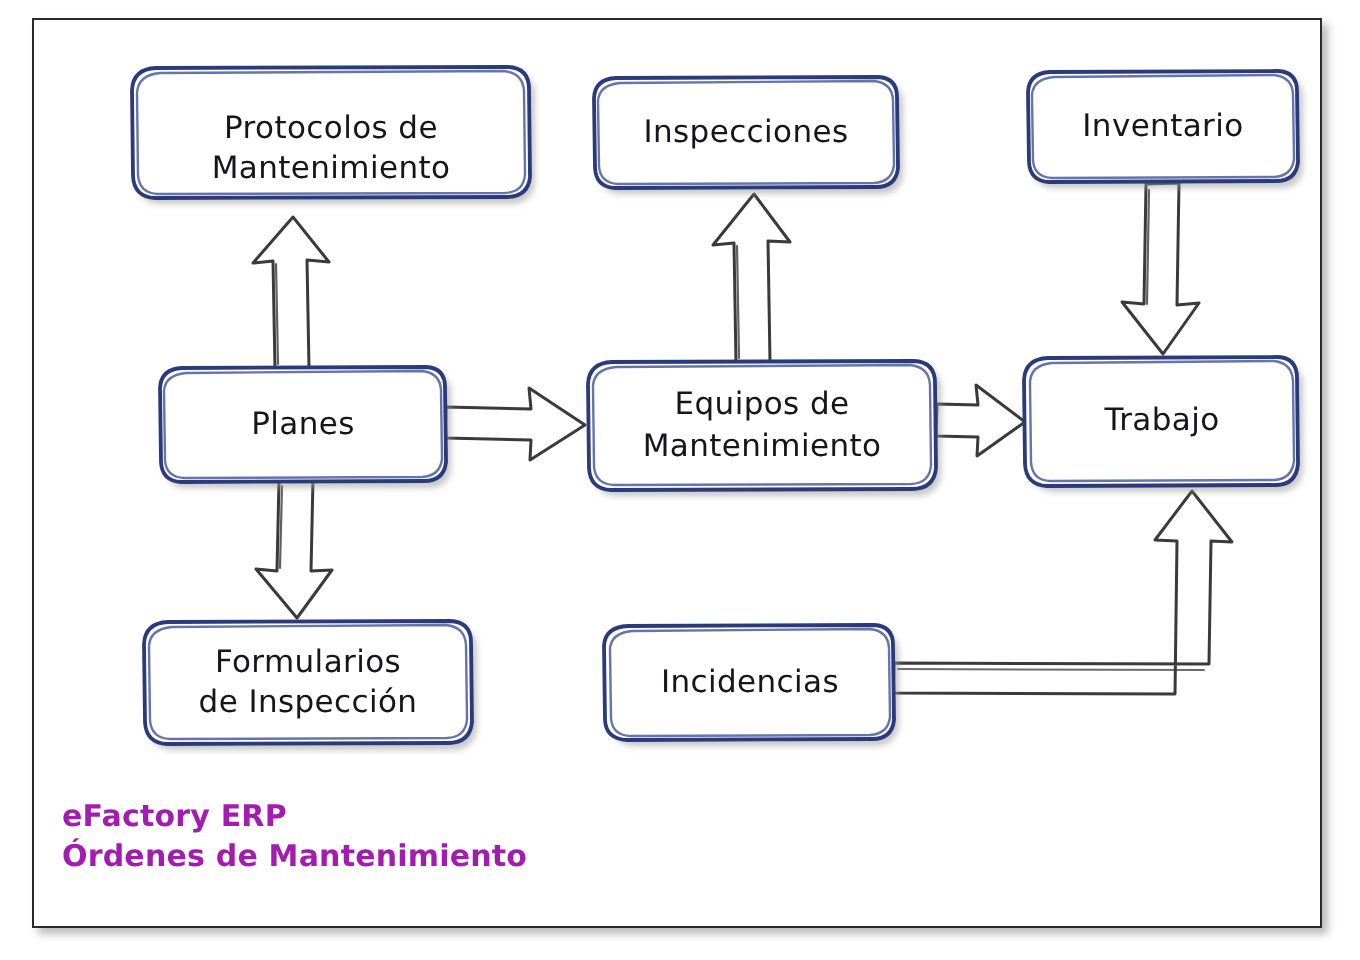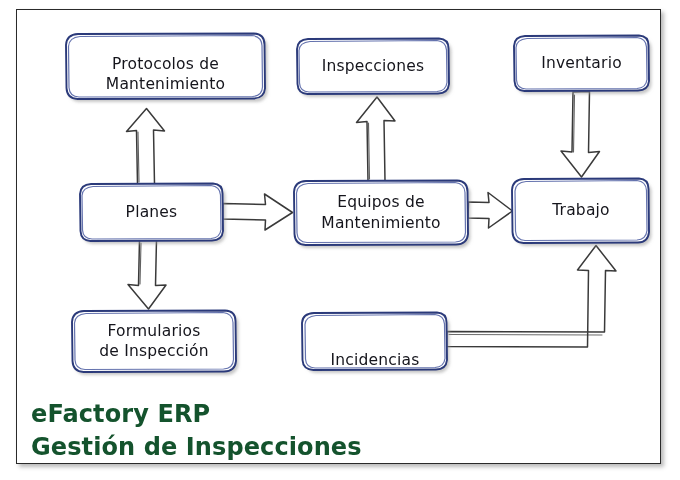--- a/index.html
+++ b/index.html
@@ -48,23 +48,23 @@
     letter-spacing: 0.2px;
     pointer-events: none;
     white-space: nowrap;
   }
   .title-block {
     position: absolute;
     left: 31px;
     top: 398px;
     font-family: "DejaVu Sans", sans-serif;
     font-weight: bold;
-    font-size: 24px;
+    font-size: 15px;
     line-height: 1.36;
-    color: #14532d;
+    color: #a21caf;
     letter-spacing: 0.1px;
   }
   .title-line { display: block; }
 </style>
 </head>
 <body>
 
 <div id="canvas">
 
   <div id="frame"></div>
@@ -196,22 +196,22 @@
 
   <div class="node-label" style="left:513px; top:178px; width:136px; height:65px;">
     <span>Trabajo</span>
   </div>
 
   <div class="node-label" style="left:72px; top:310px; width:164px; height:62px;border-radius:23px;">
     <span>Formularios</span>
     <span>de Inspección</span>
   </div>
 
-  <div class="node-label" style="left:303px; top:312px; width:144px; height:58px;justify-content:flex-end;">
+  <div class="node-label" style="left:303px; top:312px; width:144px; height:58px;">
     <span>Incidencias</span>
   </div>
 
   <div class="title-block">
     <span class="title-line">eFactory ERP</span>
-    <span class="title-line">Gestión de Inspecciones</span>
+    <span class="title-line">Órdenes de Mantenimiento</span>
   </div>
 
 </div>
 
 </body></html>

